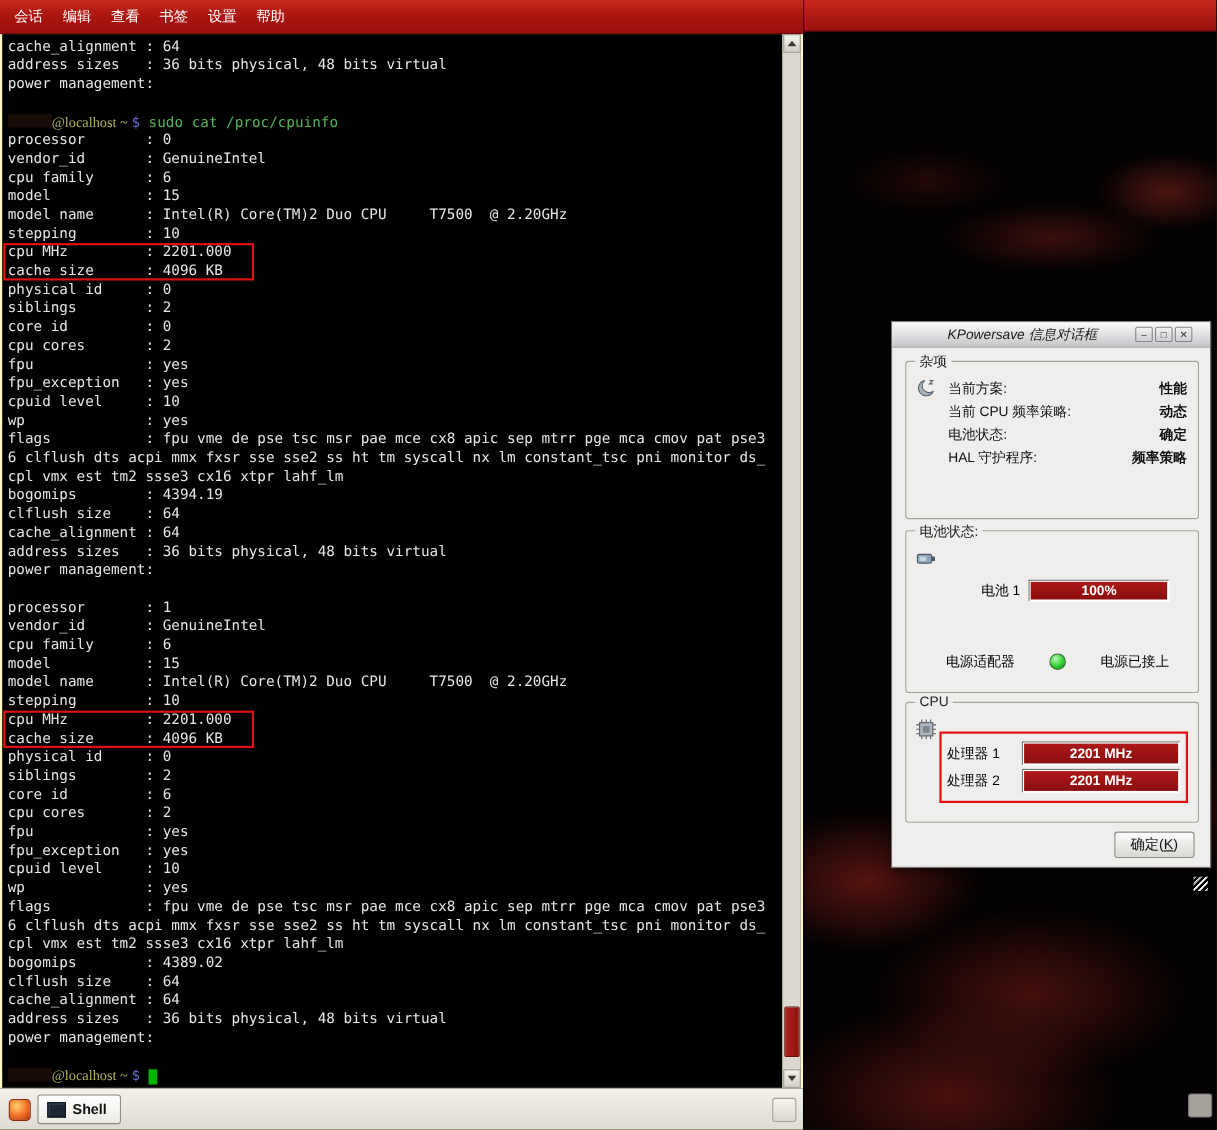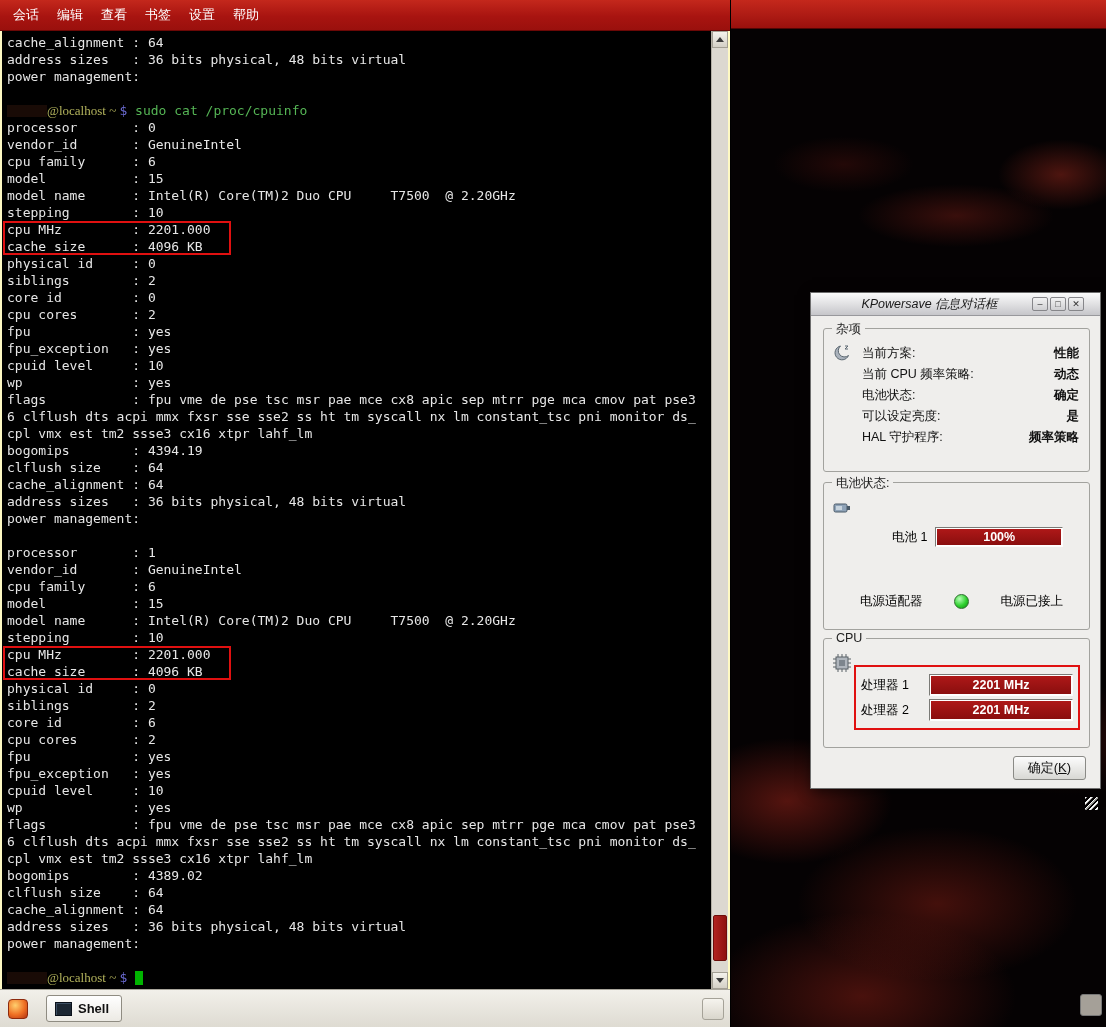--- a/index.html
+++ b/index.html
@@ -34,21 +34,21 @@
             background:linear-gradient(#f4f2ec,#d4d0c6); border:1px solid #a39f94;
             display:flex; align-items:center; justify-content:center; }
   .sb-up { top:0; } .sb-down { bottom:0; }
   .tri-up { width:0; height:0; border-left:4px solid transparent; border-right:4px solid transparent; border-bottom:5px solid #3a3a3a; }
   .tri-down { width:0; height:0; border-left:4px solid transparent; border-right:4px solid transparent; border-top:5px solid #3a3a3a; }
   .sb-thumb { position:absolute; left:1px; right:1px; bottom:28px; height:44px;
               background:linear-gradient(90deg,#b22420,#8e120f); border:1px solid #6d0e0b; border-radius:2px; }
 
   .tabbar { position:absolute; left:0; bottom:0; width:100%; height:38px; box-sizing:border-box;
             background:linear-gradient(#f2f0ea,#dedbd2); border-top:1px solid #a9a69c;
-            display:flex; align-items:center; padding:0 6px; gap:16px; }
+            display:flex; align-items:center; padding:0 6px; gap:4px; }
   .newtab { width:24px; height:24px; display:flex; align-items:center; justify-content:center; }
   .newtab-icon { width:18px; height:18px; border-radius:4px; border:1px solid #8d2a0d;
                  background:radial-gradient(circle at 35% 30%, #ffcf6e, #ef7024 55%, #b33311); }
   .tab-shell { display:flex; align-items:center; gap:6px; height:25px; padding:0 12px 0 8px;
                background:linear-gradient(#ffffff,#eceae4); border:1px solid #8f8c82; border-radius:3px;
                font-weight:bold; font-size:13px; color:#111; cursor:default; }
   .shell-icon { width:15px; height:12px; background:#1c2733; border:1px solid #0a111a;
                 box-shadow:inset 1px 1px 0 #3d4f63; }
   .tabbar-right { margin-left:auto; width:20px; height:20px; border-radius:3px;
                   background:linear-gradient(#f6f4ee,#d9d6cc); border:1px solid #a5a298; }
@@ -251,24 +251,20 @@
             </div>
             <div class="info-row">
               <span class="info-label">当前 CPU 频率策略:</span>
               <span class="info-value">动态</span>
             </div>
             <div class="info-row">
               <span class="info-label">电池状态:</span>
               <span class="info-value">确定</span>
             </div>
             <div class="info-row">
-              <span class="info-label">可以设定亮度:</span>
-              <span class="info-value">是</span>
-            </div>
-            <div class="info-row">
               <span class="info-label">HAL 守护程序:</span>
               <span class="info-value">频率策略</span>
             </div>
           </div>
       </div>
 
       <div class="groupbox gb-batt">
         <span class="gb-title">电池状态:</span>
         <span class="gb-icon">
           <svg width="20" height="20" viewBox="0 0 20 20">

